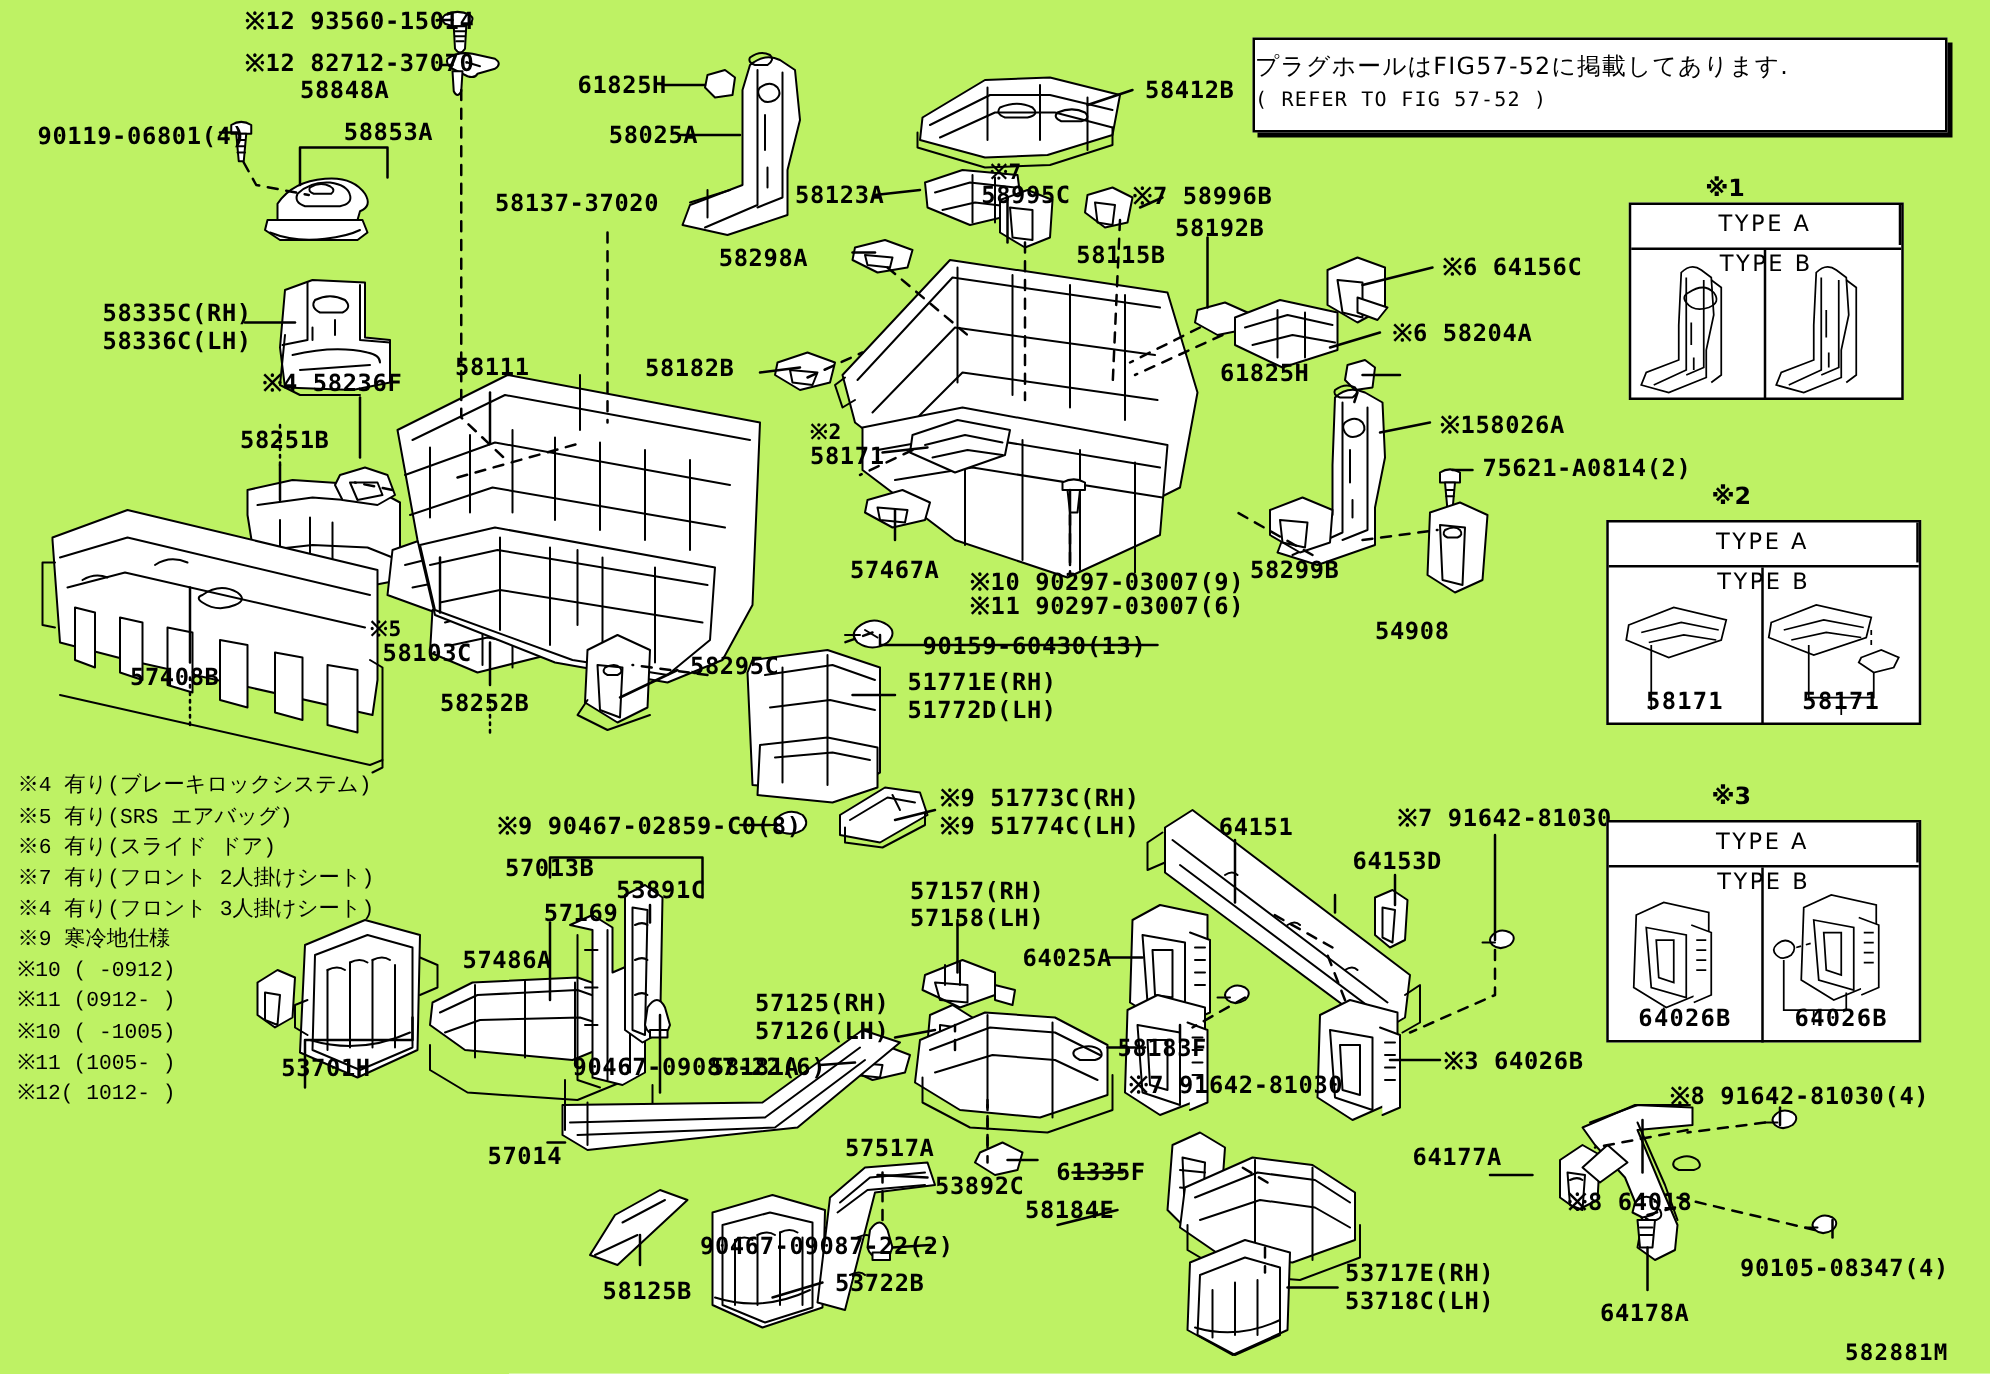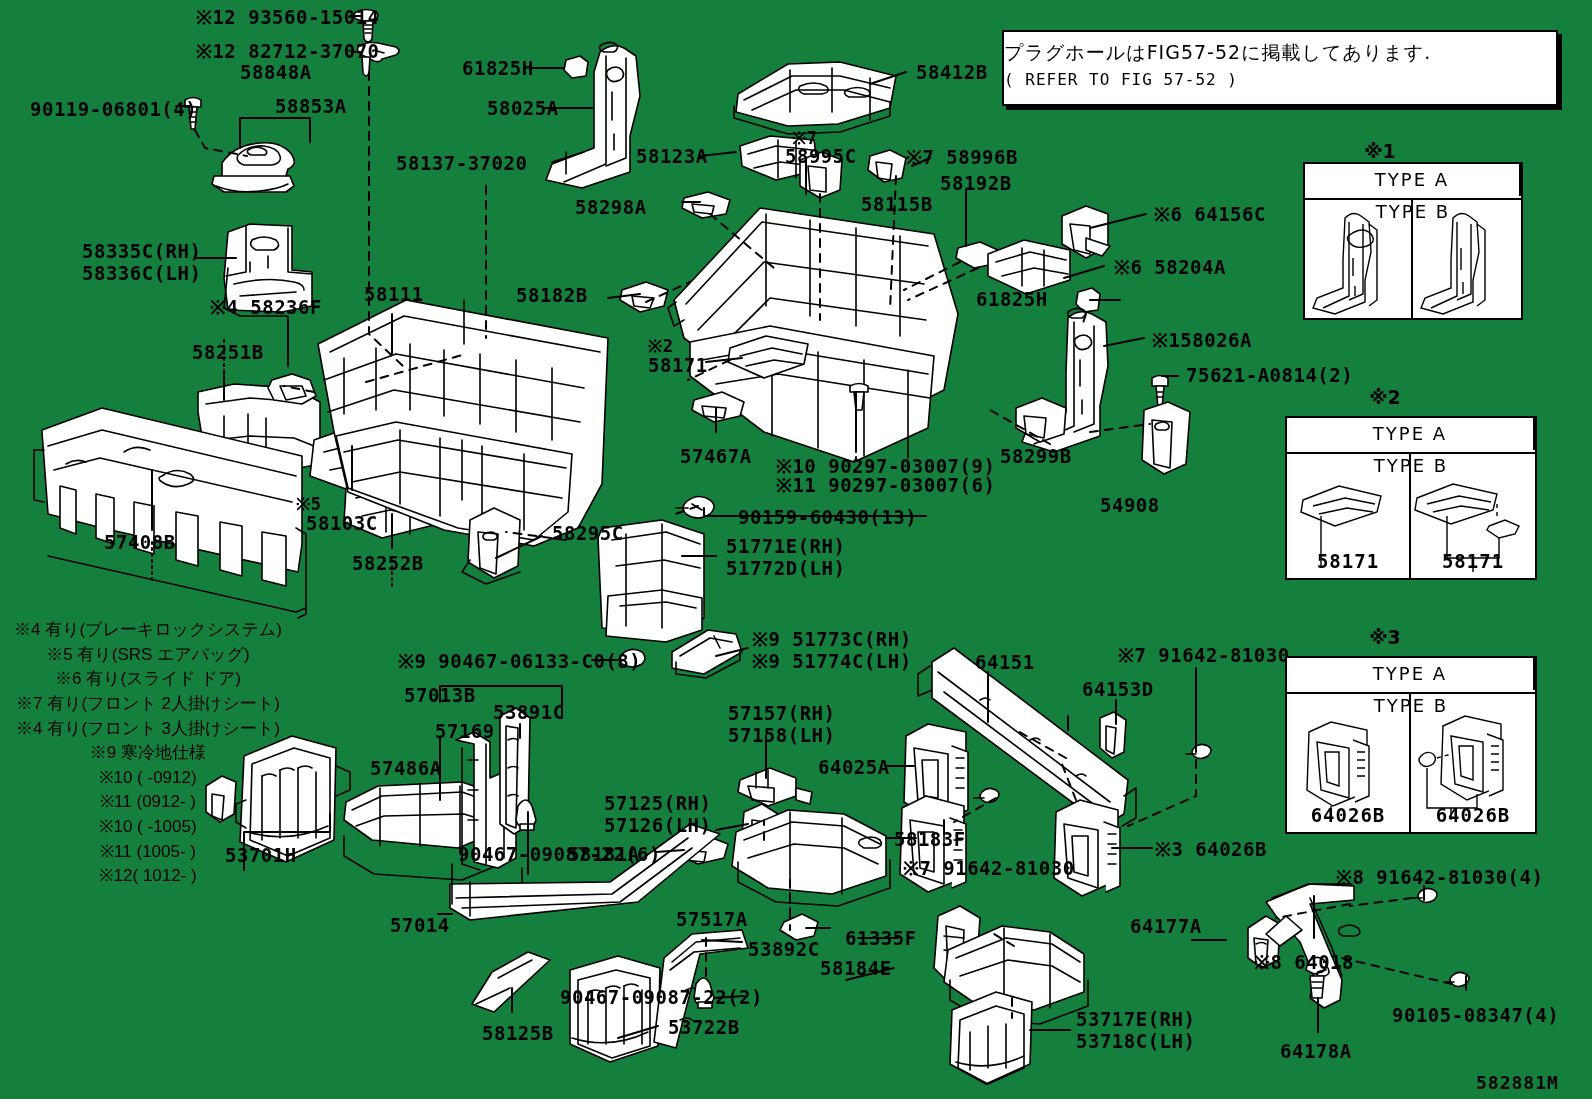--- a/index.html
+++ b/index.html
@@ -4,21 +4,21 @@
 <style>
   html, body {
     margin: 0;
     padding: 0;
     background: #ffffff;
   }
   #sheet {
     position: relative;
     width: 1592px;
     height: 1099px;
-    background: #15803d;
+    background: #bef264;
     font-family: "DejaVu Sans Mono", "Liberation Mono", monospace;
     color: #000000;
     overflow: hidden;
   }
   .lbl {
     position: absolute;
     font-family: "DejaVu Sans Mono", "Liberation Mono", monospace;
     font-weight: bold;
     font-size: 19px;
     letter-spacing: 0.5px;
@@ -100,25 +100,24 @@
   }
   svg.art { position: absolute; top:0; left:0; overflow: visible; }
   .fig-id {
     position: absolute;
     font-family: "DejaVu Sans Mono", "Liberation Mono", monospace;
     font-size: 18px;
     font-weight: bold;
     letter-spacing: 1px;
   }
   .legend-line {
-    font-family: Liberation Sans, sans-serif;
+    font-family: Liberation Mono, monospace;
     font-size: 17px;
     line-height: 1.45;
     white-space: nowrap;
-    text-align: center;
   }
 </style>
 </head>
 <body>
 
 <div id="sheet">
 
   <svg class="art" width="1592" height="1099" viewBox="0 0 1592 1099" fill="none" stroke="#000" stroke-width="1.6" stroke-linejoin="round" stroke-linecap="round">
 
     <g>
@@ -708,21 +707,21 @@
   <div class="lbl" style="left:680px; top:445px;">57467A</div>
   <div class="lbl" style="left:776px; top:455px;">※10 90297-03007(9)</div>
   <div class="lbl" style="left:776px; top:474px;">※11 90297-03007(6)</div>
   <div class="lbl" style="left:738px; top:506px;">90159-60430(13)</div>
   <div class="lbl" style="left:552px; top:522px;">58295C</div>
   <div class="lbl" style="left:726px; top:535px;">51771E(RH)</div>
   <div class="lbl" style="left:726px; top:557px;">51772D(LH)</div>
 
   <div class="lbl" style="left:752px; top:628px;">※9 51773C(RH)</div>
   <div class="lbl" style="left:752px; top:650px;">※9 51774C(LH)</div>
-  <div class="lbl" style="left:398px; top:650px;">※9 90467-06133-C0(8)</div>
+  <div class="lbl" style="left:398px; top:650px;">※9 90467-02859-C0(8)</div>
   <div class="lbl" style="left:404px; top:684px;">57013B</div>
   <div class="lbl" style="left:435px; top:720px;">57169</div>
   <div class="lbl" style="left:370px; top:757px;">57486A</div>
   <div class="lbl" style="left:493px; top:701px;">53891C</div>
   <div class="lbl" style="left:225px; top:844px;">53701H</div>
   <div class="lbl" style="left:458px; top:843px;">90467-09087-22(6)</div>
 
   <div class="lbl" style="left:728px; top:702px;">57157(RH)</div>
   <div class="lbl" style="left:728px; top:724px;">57158(LH)</div>
   <div class="lbl" style="left:604px; top:792px;">57125(RH)</div>

